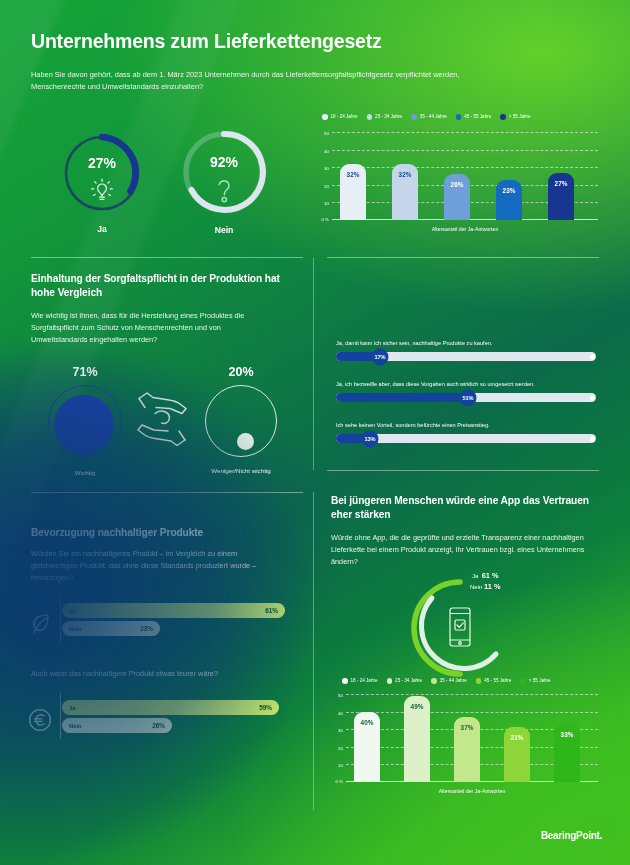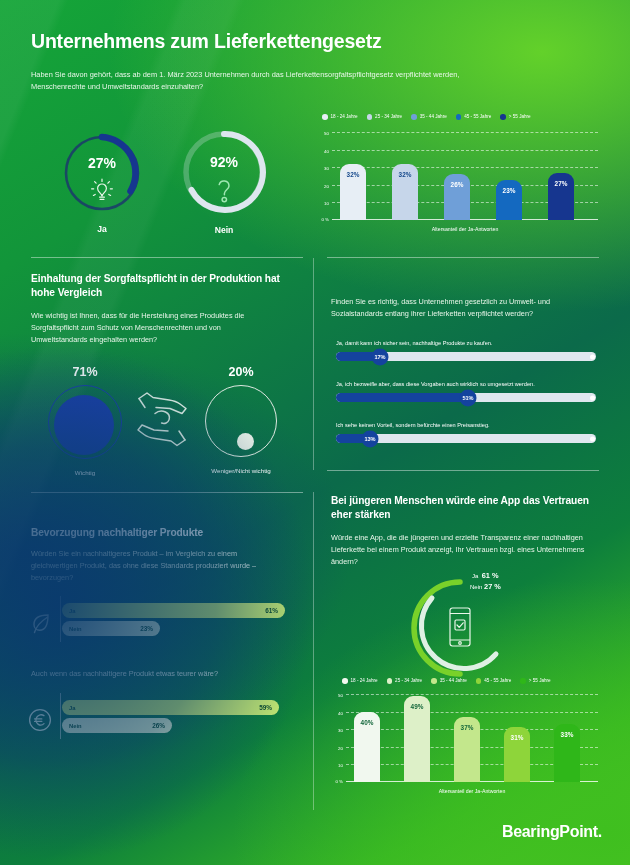--- a/index.html
+++ b/index.html
@@ -64,21 +64,21 @@
   
   .hb-q{position:absolute;font-size:7.3px;color:#eaf7ea;line-height:1.6;}
   .hb{position:absolute;height:15px;border-radius:8px;display:flex;align-items:center;}
   .hb .lbl{position:absolute;left:7px;font-size:5.8px;font-weight:bold;color:#0b4a2a;}
   .hb .val{position:absolute;right:7px;font-size:6.4px;font-weight:bold;color:#0b4a2a;}
   .hbaxis{position:absolute;width:1px;background:rgba(255,255,255,.55);}
 
   .appdonut{position:absolute;}
   .applg{position:absolute;font-size:6px;color:#fff;white-space:nowrap;}
   .applg b{font-size:7.4px;}
-  .logo{position:absolute;right:28px;bottom:24px;font-size:16px;font-weight:bold;color:#fff;letter-spacing:-.3px;margin-top:37px;}
+  .logo{position:absolute;right:28px;bottom:24px;font-size:10px;font-weight:bold;color:#fff;letter-spacing:-.3px;margin-top:37px;}
 </style>
 </head>
 <body>
 
 <div id="page">
 
   <div class="title">Unternehmens zum Lieferkettengesetz</div>
   <div class="intro">Haben Sie davon gehört, dass ab dem 1. März 2023 Unternehmen durch das Lieferkettensorgfaltspflichtgesetz verpflichtet werden, Menschenrechte und Umweltstandards einzuhalten?</div>
 
   <div class="donut" style="left:60px;top:131px;width:84px;height:84px;">
@@ -208,21 +208,20 @@
       <g fill="none" stroke="#eaf7ea" stroke-width="1.5" stroke-linejoin="round" stroke-linecap="round">
         <path d="M4 16.5l8-5.5 6 4.5 16 2.5c4 .6 8 1.8 11 4l6 4.5-4 5-12-5-14-1"></path>
         <path d="M4 16.5l6 9"></path>
         <path d="M20 31.5c3-2.6 7-3.2 10.5-1.5 3 1.5 4.5 4.6 3.6 7.6-1 3.2-4.4 4.6-7.5 3.4"></path>
         <path d="M50 58l-8 5.5-6-4.5-16-2.5c-4-.6-8-1.8-11-4L3 48l4-5 12 5 14 1"></path>
         <path d="M50 58l-6-9"></path>
       </g>
     </svg>
   </div>
 
-  <div class="sec-q" style="left:331px;top:296px;width:258px;">Finden Sie es richtig, dass Unternehmen gesetzlich zu Umwelt- und Sozialstandards entlang ihrer Lieferketten verpflichtet werden?</div>
 
   <div class="sl-lab" style="left:336px;top:340px;width:260px;">Ja, damit kann ich sicher sein, nachhaltige Produkte zu kaufen.</div>
   <div class="sl" style="left:336px;top:352px;width:260px;">
     <div class="fillv" style="width:44px;"></div>
     <div class="knob" style="left:44px;">17%</div>
     <div class="end"></div>
   </div>
 
   <div class="sl-lab" style="left:336px;top:381px;width:260px;">Ja, ich bezweifle aber, dass diese Vorgaben auch wirklich so umgesetzt werden.</div>
   <div class="sl" style="left:336px;top:393px;width:260px;">
@@ -274,21 +273,21 @@
   <div class="hb" style="left:62px;top:700px;width:217px;background:#c8ec72;">
     <span class="lbl">Ja</span>
     <span class="val">59%</span>
   </div>
   <div class="hb" style="left:62px;top:718px;width:110px;background:#e5f3cf;">
     <span class="lbl">Nein</span>
     <span class="val">26%</span>
   </div>
 
   <div class="sec-h" style="left:331px;top:494px;width:262px;">Bei jüngeren Menschen würde eine App das Vertrauen eher stärken</div>
-  <div class="sec-q" style="left:331px;top:532px;width:258px;">Würde eine App, die die jüngeren und erzielte Transparenz einer nachhaltigen Lieferkette bei einem Produkt anzeigt, Ihr Vertrauen bzgl. eines Unternehmens ändern?</div>
+  <div class="sec-q" style="left:331px;top:532px;width:258px;">Würde ohne App, die die geprüfte und erzielte Transparenz einer nachhaltigen Lieferkette bei einem Produkt anzeigt, Ihr Vertrauen bzgl. eines Unternehmens ändern?</div>
 
   <div class="appdonut" style="left:410px;top:578px;width:100px;height:100px;">
     <svg width="100" height="100" viewBox="0 0 100 100">
       <path d="M50 4 A46 46 0 1 0 50 96" fill="none" stroke="#79d12a" stroke-width="5.5" stroke-linecap="round"></path>
       <path d="M86 76 A38 38 0 1 1 22 20" fill="none" stroke="#dff0e4" stroke-width="5" stroke-linecap="round"></path>
     </svg>
     <div style="position:absolute;left:36px;top:28px;">
       <svg width="28" height="42" viewBox="0 0 28 42">
         <g fill="none" stroke="#eaf7ea" stroke-width="1.2">
           <rect x="4" y="2" width="20" height="38" rx="2.4"></rect>
@@ -297,21 +296,21 @@
           <rect x="9" y="14" width="10" height="10" rx="1.2"></rect>
           <path d="M11 19l2.2 2.4L17.2 16.8" stroke-linecap="round" stroke-linejoin="round"></path>
         </g>
       </svg>
     </div>
   </div>
   <div class="applg" style="left:472px;top:571px;">
     <span>Ja</span>&nbsp;&nbsp;<b>61 %</b>
   </div>
   <div class="applg" style="left:470px;top:582px;">
-    <span>Nein</span>&nbsp;<b>27 %</b>
+    <span>Nein</span>&nbsp;<b>11 %</b>
   </div>
 
   <div class="colchart" style="left:324px;top:678px;width:282px;height:122px;">
     <div class="legend" style="left:18px;top:0;">
       <div class="lg">
           <i style="background:#f1f8ef"></i>
           <span>18 - 24 Jahre</span>
         </div>
       <div class="lg">
           <i style="background:#ddf0c8"></i>

